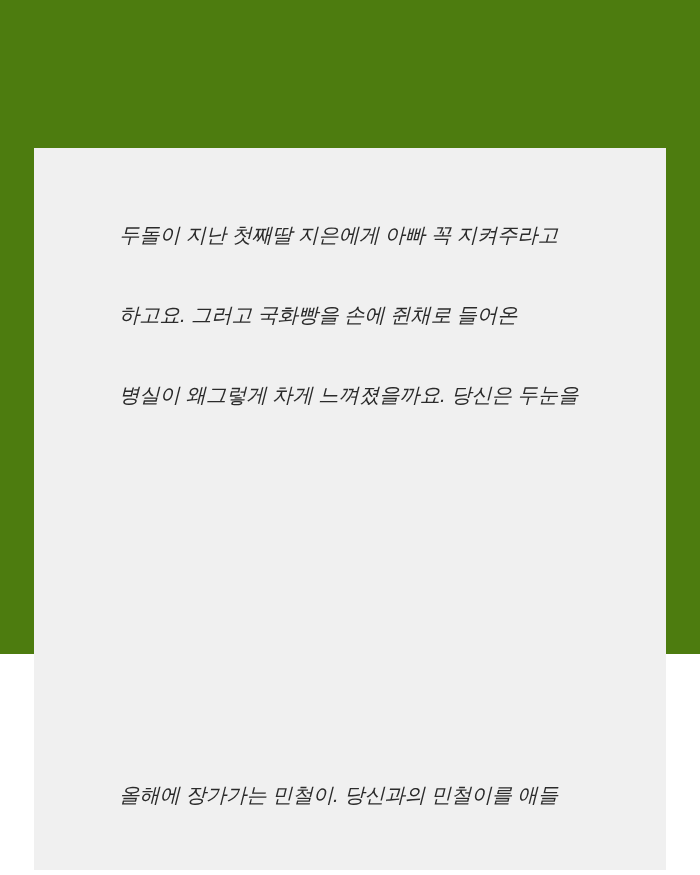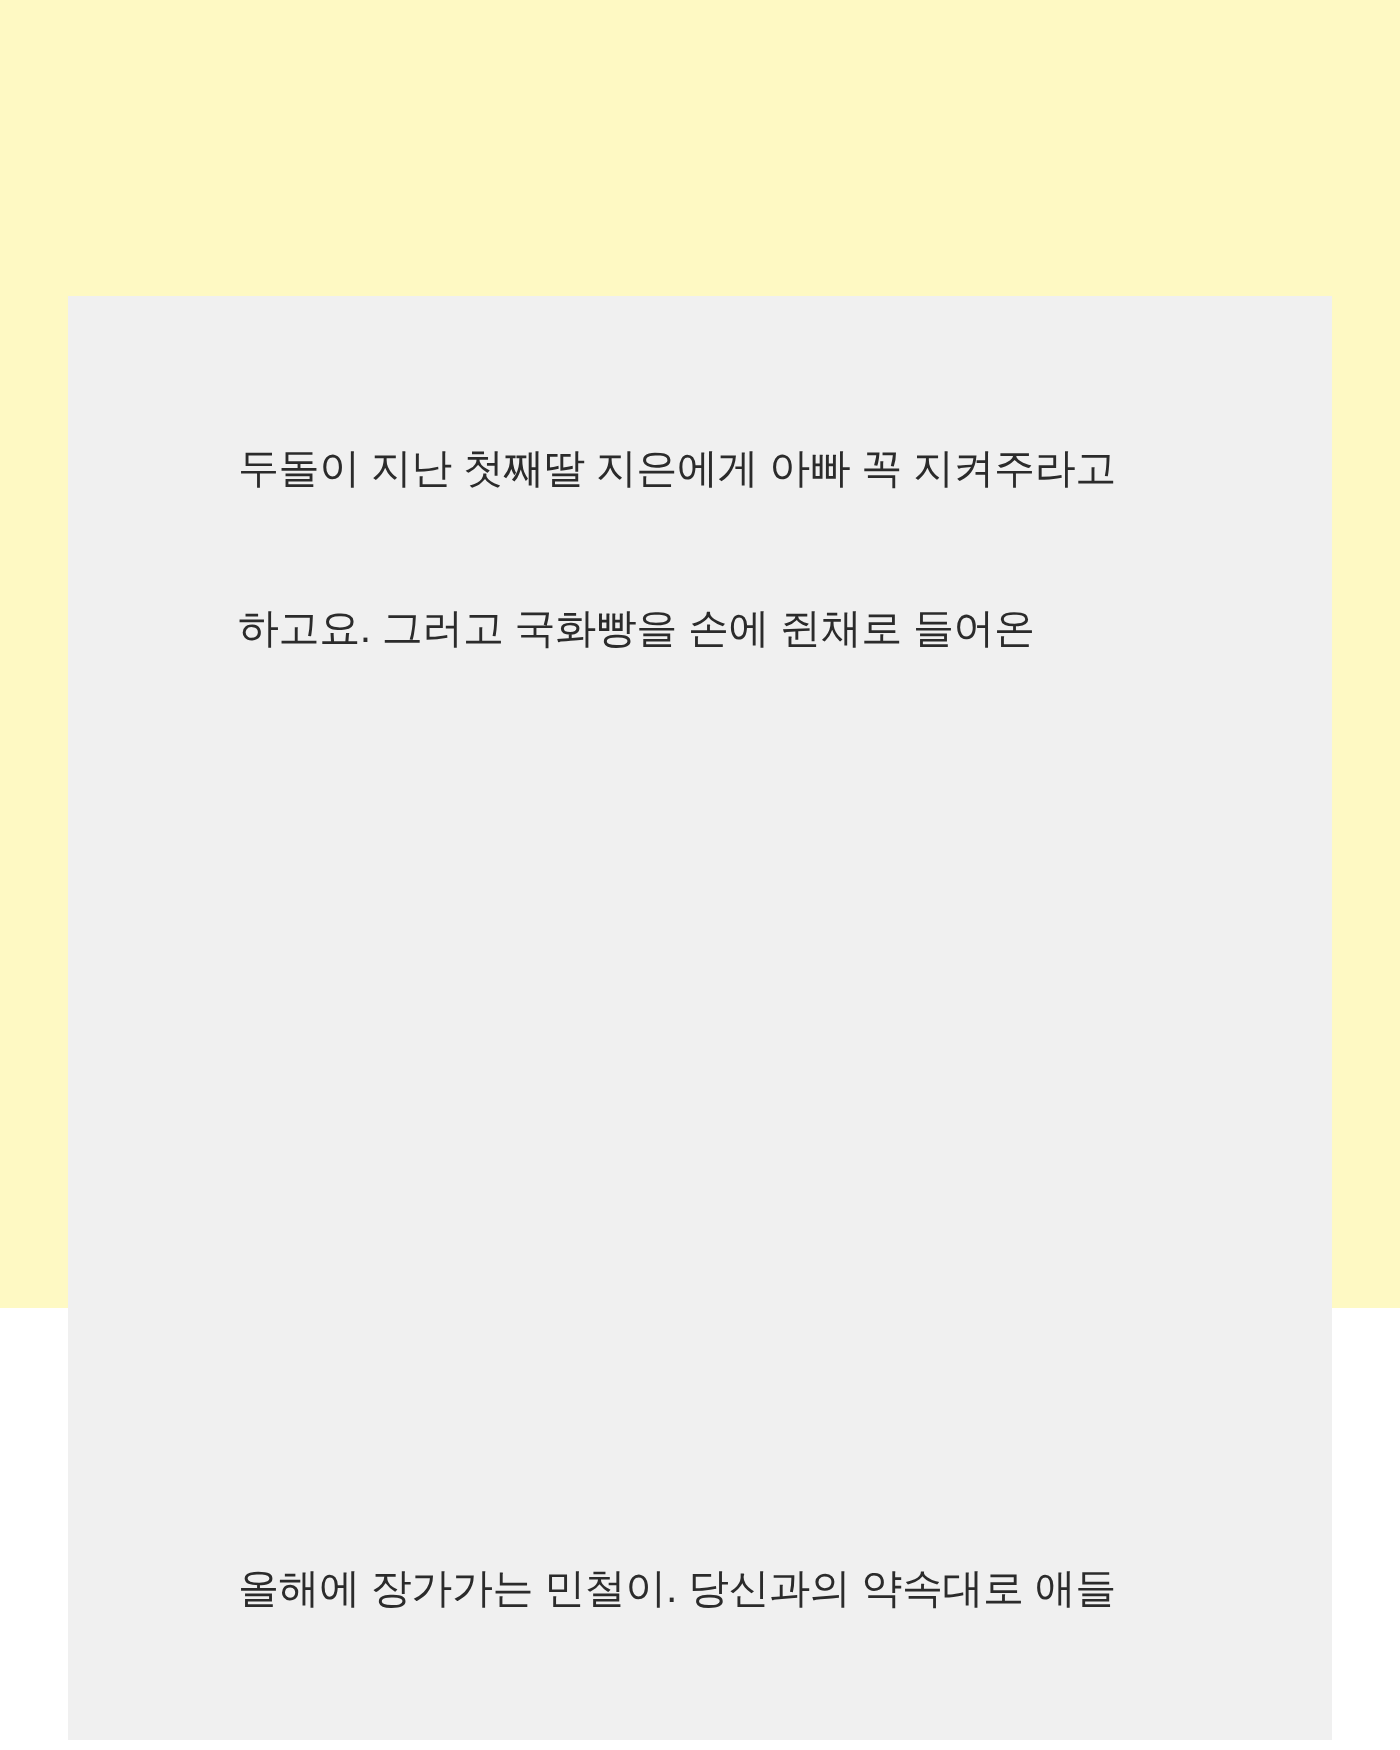--- a/index.html
+++ b/index.html
@@ -10,21 +10,22 @@
     width: 700px;
     height: 875px;
     background: #ffffff;
     font-family: "Liberation Sans", sans-serif;
     overflow: hidden;
   }
   .page {
     position: relative;
     width: 700px;
     height: 654px;
-    background: #fef9c3;
+    background: #4d7c0f;
+    font-style: italic;
   }
   .letter-card {
     position: absolute;
     left: 34px;
     top: 148px;
     width: 632px;
     height: 722px;
     background: #f0f0f0;
   }
   .letter-body {
@@ -41,26 +42,26 @@
   }
 </style>
 </head>
 <body>
 
 <div class="page">
   <div class="letter-card">
     <div class="letter-body">
       <span>두돌이 지난 첫째딸 지은에게 아빠 꼭 지켜주라고</span><br>
       <span>하고요. 그러고 국화빵을 손에 쥔채로 들어온</span><br>
+      <span>병실이 왜그렇게 차게 느껴졌을까요. 당신은 두눈을</span><br>
       <br>
       <br>
       <br>
       <br>
-      <br>
-      <span>올해에 장가가는 민철이. 당신과의 약속대로 애들</span><br>
+      <span>올해에 장가가는 민철이. 당신과의 민철이를 애들</span><br>
       <br>
       <br>
       <br>
       <br>
       
     </div>
   </div>
 </div>
 
 </body></html>

